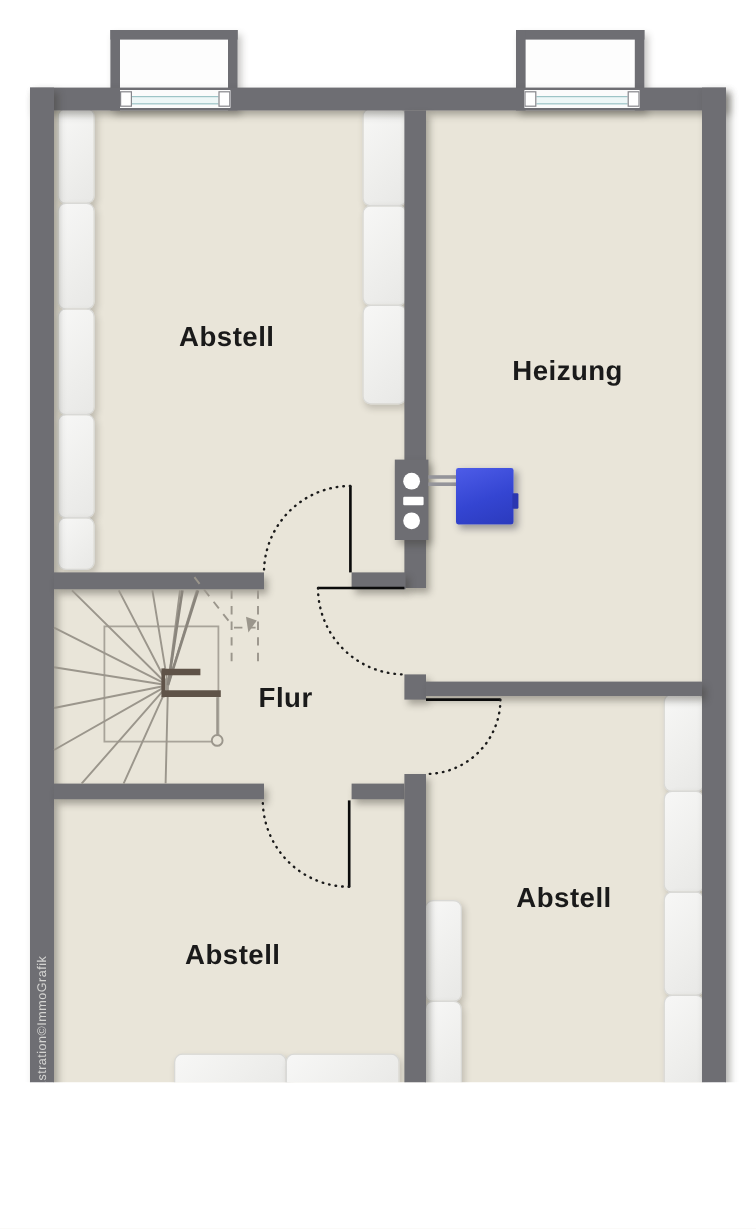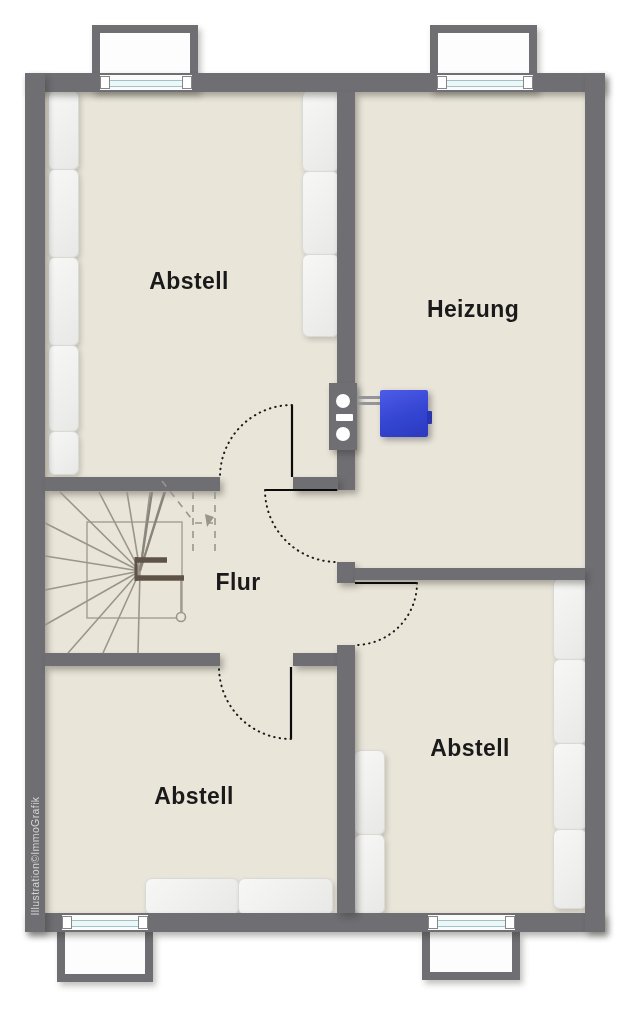--- a/index.html
+++ b/index.html
@@ -1,17 +1,17 @@
 <!DOCTYPE html>
 <html><head>
 <meta charset="utf-8">
 <style>
   html,body{margin:0;padding:0;background:#ffffff;}
   .stage{
-    position:relative;width:630px;height:1024px;background:#ffffff;overflow:hidden;
+    position:relative;width:630px;height:902px;background:#ffffff;overflow:hidden;
     font-family:"Liberation Sans","DejaVu Sans",sans-serif;
   }
   .floor{
     position:absolute;left:45px;top:92px;width:540px;height:821px;
     background:#e9e5d9;
   }
   .wall{position:absolute;background:#6e6e73;box-shadow:3px 4px 6px rgba(55,52,45,.38);}
   .well{position:absolute;background:#fdfdfd;border:8px solid #6e6e73;box-shadow:3px 4px 6px rgba(55,52,45,.30);}
   .well.top{border-bottom:none;}
   .well.bottom{border-top:none;}

